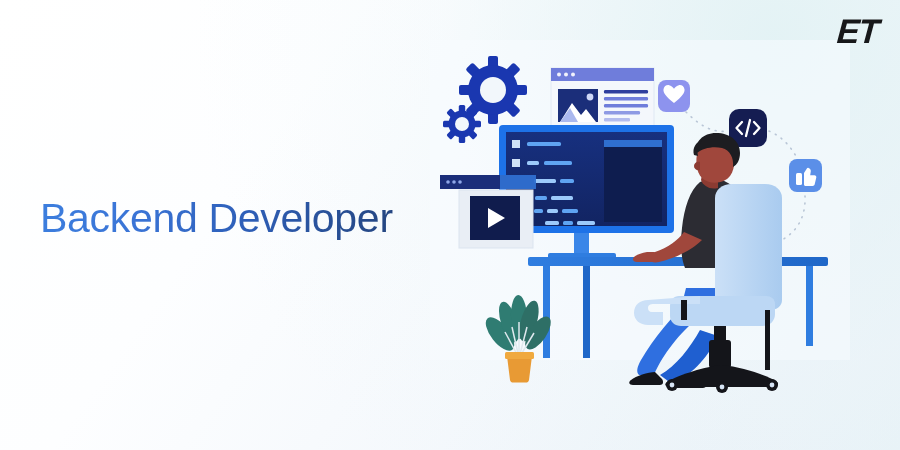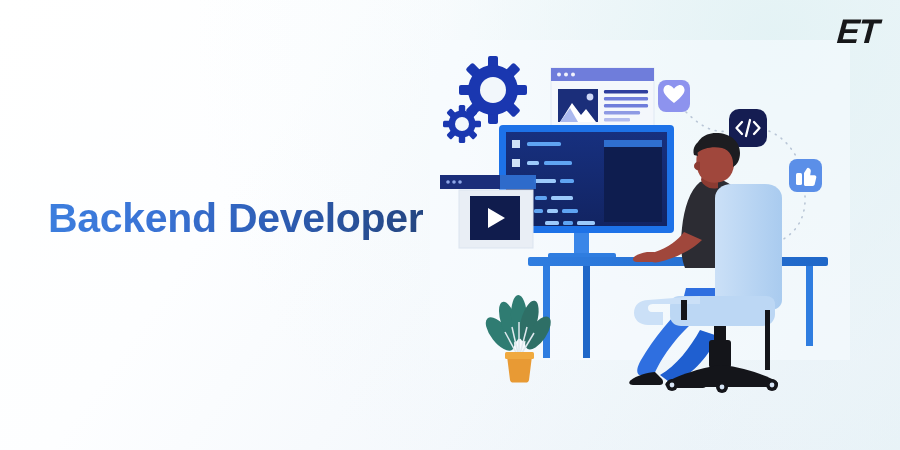--- a/index.html
+++ b/index.html
@@ -40,25 +40,25 @@
     font-style: italic;
     letter-spacing: -1px;
     color: #17181a;
     line-height: 1;
     transform: skewX(-4deg);
   }
 
   
   #headline {
     position: absolute;
-    left: 48px;
+    left: 40px;
     top: 196px;
     z-index: 30;
     font-size: 41px;
-    font-weight: 700;
+    font-weight: 400;
     letter-spacing: -0.3px;
     line-height: 1.1;
     background: linear-gradient(100deg, #3c7ede 0%, #3a74d6 28%, #2e5fb8 58%, #24457f 100%);
     -webkit-background-clip: text;
     background-clip: text;
     color: transparent;
     -webkit-text-fill-color: transparent;
     white-space: nowrap;
   }
 

